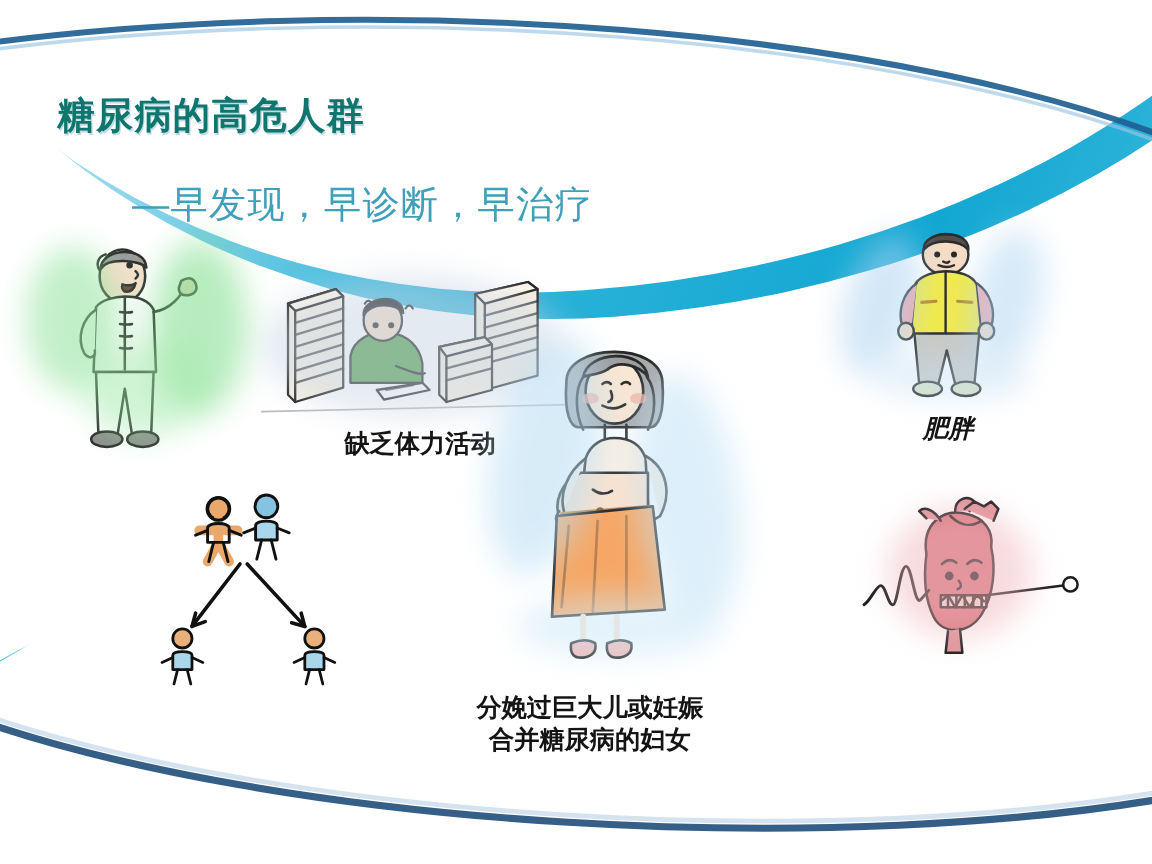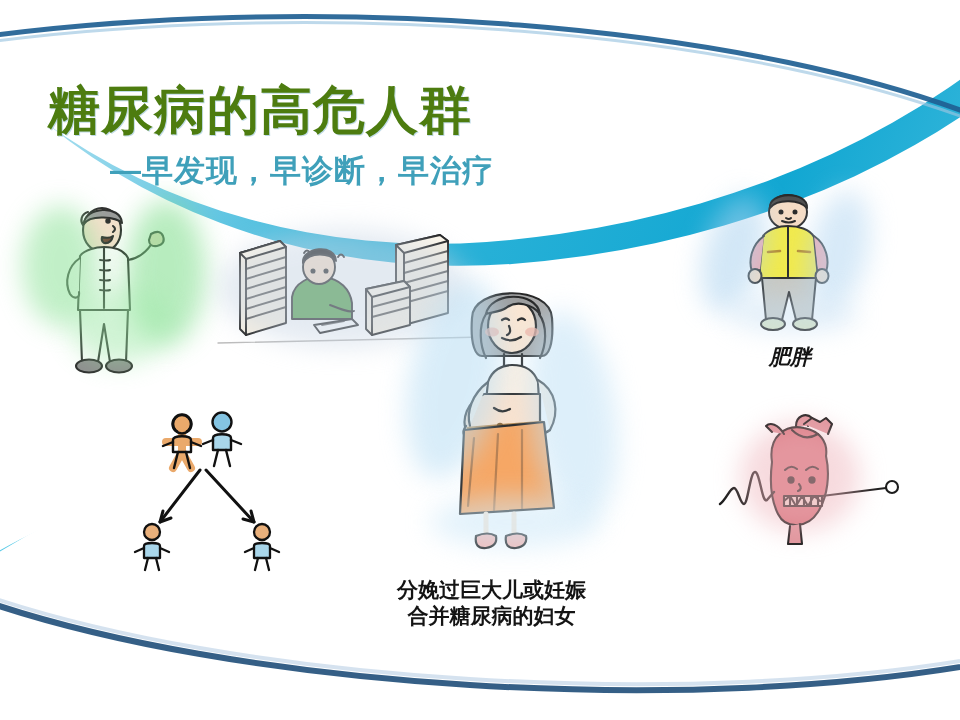--- a/index.html
+++ b/index.html
@@ -38,27 +38,27 @@
     border-radius:62% 52% 0 0/100% 100% 0 0;
     transform:rotate(-5.6deg);
   }
   
   #arc-svg{position:absolute;top:0;left:0;width:960px;height:720px;}
   
   .blob{position:absolute;border-radius:50%;filter:blur(13px);pointer-events:none;}
   
   #title{
     position:absolute;left:48px;top:76px;
-    font-size:52px;font-weight:bold;letter-spacing:1px;
-    color:#4d7c0f;
+    font-size:31px;font-weight:bold;letter-spacing:1px;
+    color:#0f766e;
     text-shadow:1px 1px 0 rgba(140,190,210,.55);
   }
   #subtitle{
     position:absolute;left:110px;top:150px;
-    font-size:31px;font-weight:bold;letter-spacing:1px;
+    font-size:31px;font-weight:normal;letter-spacing:1px;
     color:#3fa0ba;
   }
   .caption{
     position:absolute;text-align:center;color:#141414;
     font-size:21px;line-height:1.22;font-weight:bold;
     font-family:"DejaVu Sans","Liberation Sans",sans-serif;
     white-space:pre-line;
   }
   .panel{position:absolute;}
   svg{display:block;overflow:visible;}
@@ -158,20 +158,21 @@
         <path d="M96 100 L134 94 L140 100 L102 108 Z" fill="#ffffff"></path>
         <path d="M104 100 L126 96" opacity=".7"></path>
 
         <path d="M86 28 q3 -5 6 0"></path>
           <path d="M120 32 q3 -5 6 0"></path>
 
         <path d="M0 118 L265 112" stroke="#8f8f8f" stroke-width="1.4" opacity=".6"></path>
       </g>
     </svg>
   </div>
+  <div class="caption" style="left:240px;top:358px;width:220px;">缺乏体力活动</div>
 
   <div class="panel" style="left:700px;top:188px;width:180px;height:148px;">
     <div class="blob" style="left:4px;top:6px;width:60px;height:120px;background:#aed4f0;opacity:.55;transform:rotate(16deg);"></div>
     <div class="blob" style="left:110px;top:2px;width:58px;height:120px;background:#b6d8f2;opacity:.55;transform:rotate(12deg);"></div>
     <div class="blob" style="left:28px;top:108px;width:130px;height:36px;background:#c6dff3;opacity:.5;"></div>
     <svg width="180" height="148" viewBox="0 0 180 148">
       <g stroke="#2a2a2a" stroke-width="2" fill="none" stroke-linecap="round" stroke-linejoin="round">
 
         <ellipse cx="88" cy="24" rx="19" ry="17" fill="#f6dcc4"></ellipse>
         <path d="M70 20 C68 4 108 2 107 20 C100 12 78 10 70 20 Z" fill="#4f4f4f"></path>

